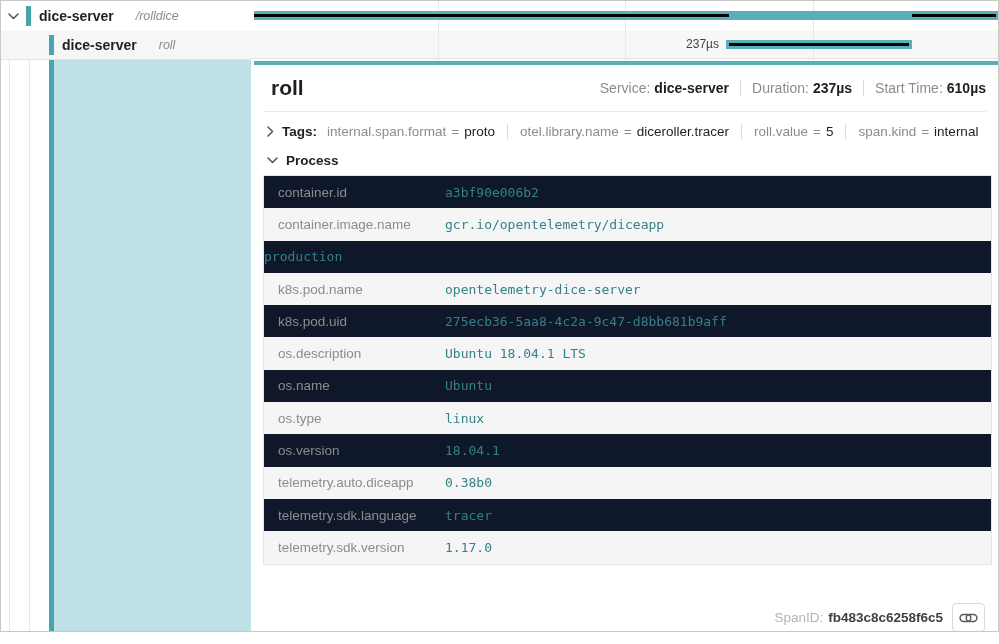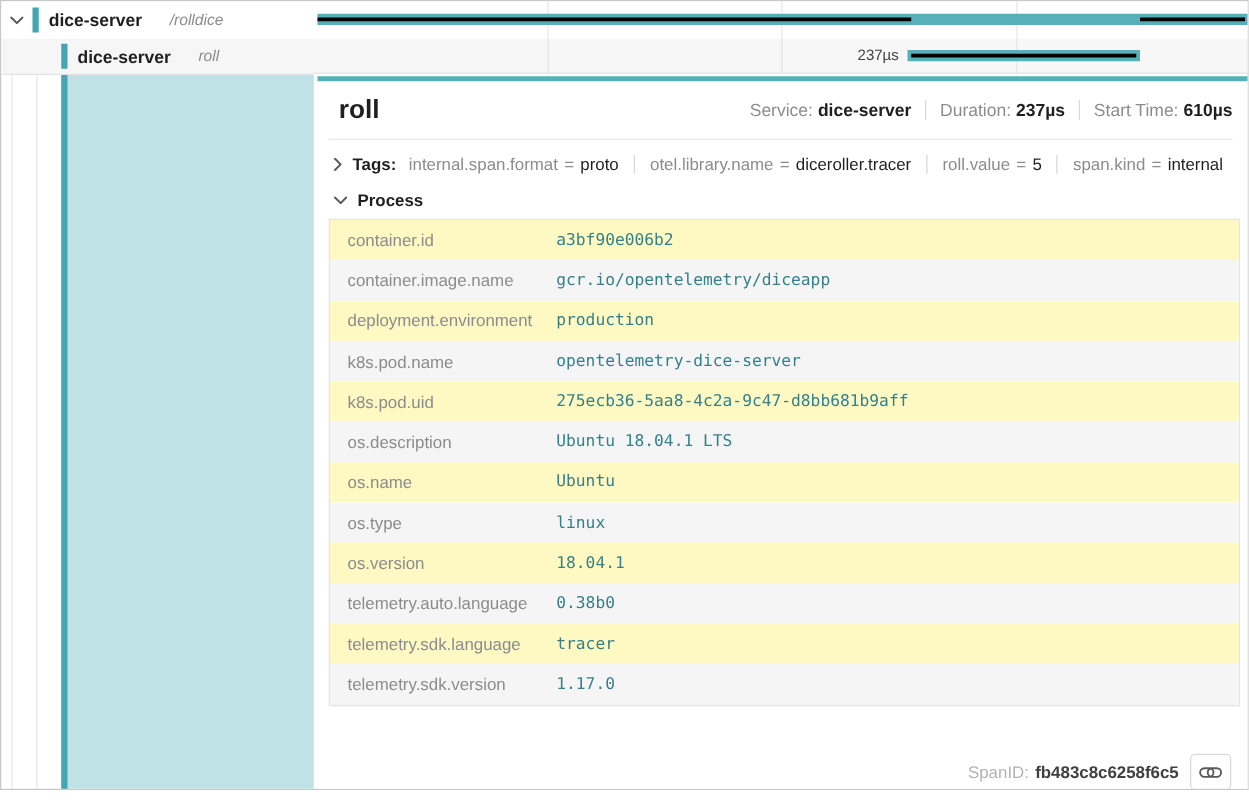--- a/index.html
+++ b/index.html
@@ -46,21 +46,21 @@
   .tags-row{display:flex;align-items:center;padding:12px 0 0 13px;font-size:13.5px;white-space:nowrap;}
   .tags-label{font-weight:700;margin:0 10px 0 8px;color:#1f1f1f;}
   .tag-item{display:flex;align-items:flex-start;}
   .tag-item + .tag-item{border-left:1px solid #d9d9d9;margin-left:12px;padding-left:12px;}
   .tag-key{color:#8c8c8c;}
   .tag-eq{color:#8c8c8c;margin:0 5px;}
   .tag-val{color:#1f1f1f;}
   .process-row{display:flex;align-items:center;padding:14px 0 0 13px;font-size:13.5px;}
   .process-label{font-weight:700;margin-left:8px;color:#1f1f1f;}
   .kv-table{margin:7px 8px 0 9px;border:1px solid #e4e4e4;}
-  .kv-row{display:flex;height:32.3px;align-items:center;background:#fef9c3;}
+  .kv-row{display:flex;height:32.3px;align-items:center;background:#0f172a;}
   .kv-row:nth-child(even){background:#f5f5f5;}
   .kv-key{width:167px;flex:0 0 auto;padding-left:14px;font-size:13.5px;color:#8c8c8c;}
   .kv-value{font-family:"DejaVu Sans Mono",monospace;font-size:13px;color:#35808a;}
   .detail-footer{position:absolute;left:16px;right:0;bottom:0;height:41px;display:flex;
     align-items:center;justify-content:flex-end;padding-right:15px;}
   .spanid-label{color:#b3b3b3;font-size:13.5px;margin-right:5px;}
   .spanid-value{color:#404040;font-size:13.5px;font-weight:700;}
   .link-btn{width:31px;height:27px;margin-left:9px;border:1px solid #d9d9d9;border-radius:4px;
     background:#fff;display:flex;align-items:center;justify-content:center;cursor:pointer;}
   .bottom-line{position:absolute;left:0;right:0;top:638px;height:4px;background:#6f6f6f;}
@@ -167,21 +167,20 @@
     <div class="kv-table">
       <div class="kv-row">
           <div class="kv-key">container.id</div>
           <div class="kv-value">a3bf90e006b2</div>
         </div>
       <div class="kv-row">
           <div class="kv-key">container.image.name</div>
           <div class="kv-value">gcr.io/opentelemetry/diceapp</div>
         </div>
       <div class="kv-row">
-          <div class="kv-key">deployment.environment</div>
           <div class="kv-value">production</div>
         </div>
       <div class="kv-row">
           <div class="kv-key">k8s.pod.name</div>
           <div class="kv-value">opentelemetry-dice-server</div>
         </div>
       <div class="kv-row">
           <div class="kv-key">k8s.pod.uid</div>
           <div class="kv-value">275ecb36-5aa8-4c2a-9c47-d8bb681b9aff</div>
         </div>
@@ -195,21 +194,21 @@
         </div>
       <div class="kv-row">
           <div class="kv-key">os.type</div>
           <div class="kv-value">linux</div>
         </div>
       <div class="kv-row">
           <div class="kv-key">os.version</div>
           <div class="kv-value">18.04.1</div>
         </div>
       <div class="kv-row">
-          <div class="kv-key">telemetry.auto.language</div>
+          <div class="kv-key">telemetry.auto.diceapp</div>
           <div class="kv-value">0.38b0</div>
         </div>
       <div class="kv-row">
           <div class="kv-key">telemetry.sdk.language</div>
           <div class="kv-value">tracer</div>
         </div>
       <div class="kv-row">
           <div class="kv-key">telemetry.sdk.version</div>
           <div class="kv-value">1.17.0</div>
         </div>

